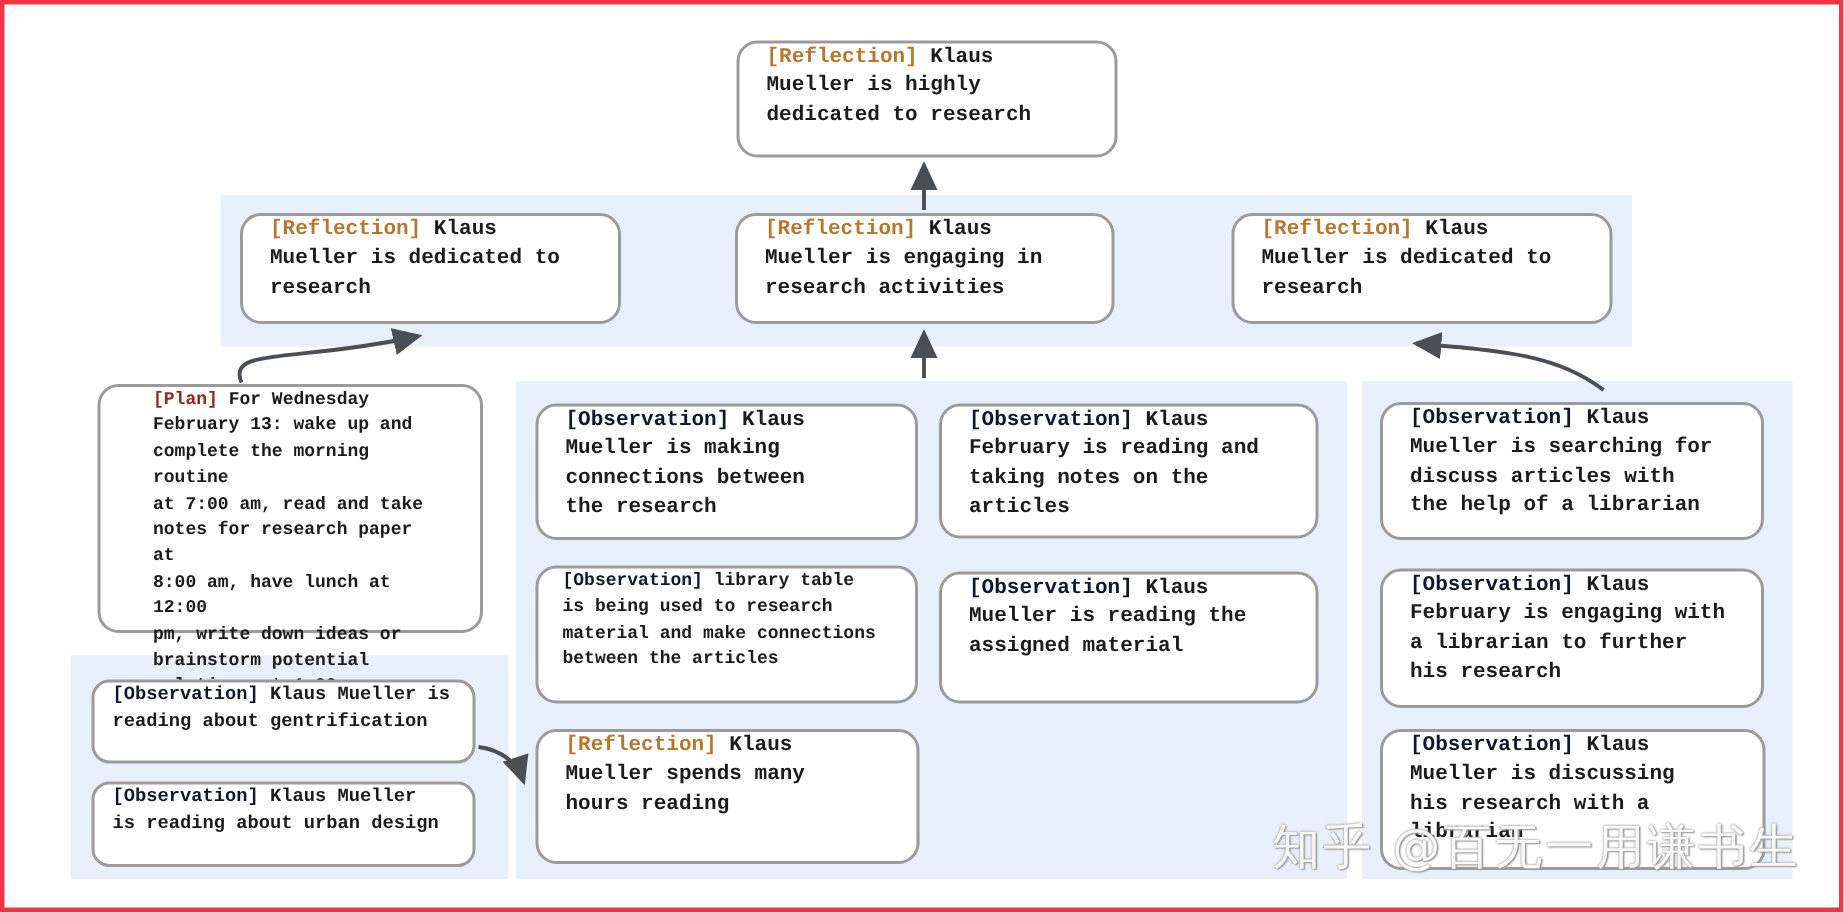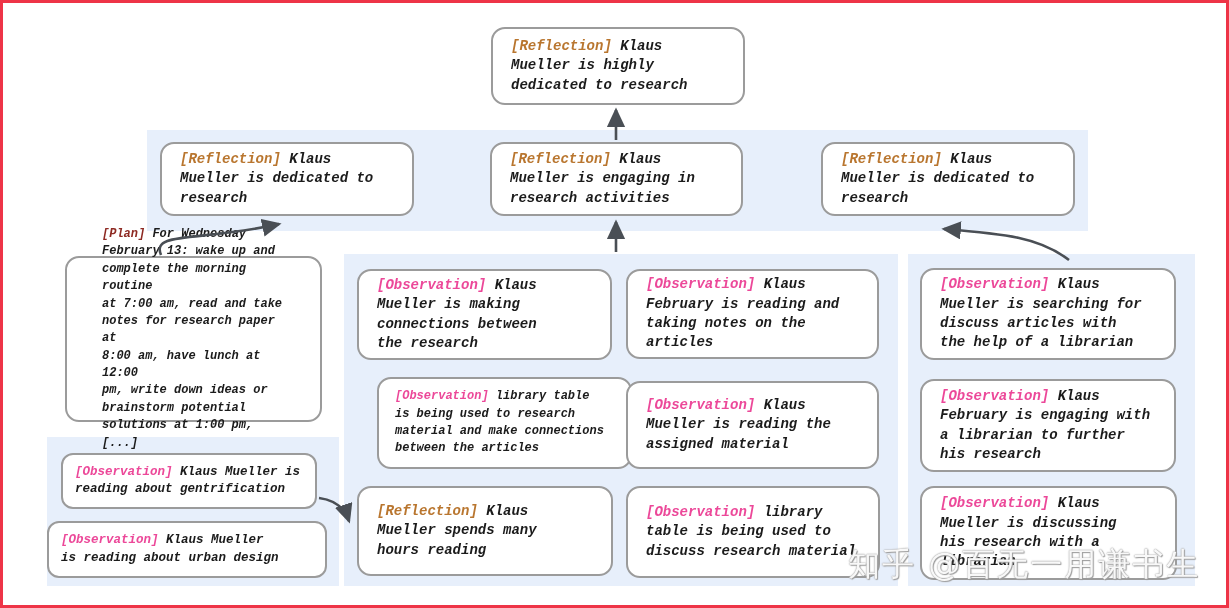--- a/index.html
+++ b/index.html
@@ -4,37 +4,36 @@
 <style>
   html,body { margin:0; padding:0; background:#fff; }
   #frame {
     position:relative; width:1229px; height:608px; box-sizing:border-box;
     border:3px solid #ee3447; background:#ffffff; overflow:hidden;
     font-family:"Liberation Mono","DejaVu Sans Mono",monospace;
   }
   .band { position:absolute; background:#e7effb; z-index:0; }
   .node {
     position:absolute; background:#ffffff; border:2.5px solid #9b9b9b;
-    border-radius:14px; box-sizing:border-box; display:flex; align-items:center;
+    border-radius:14px; box-sizing:border-box; display:flex; align-items:flex-start;
     z-index:1;
-    font-style:italic;
   }
   .node p {
     margin:0; white-space:pre-wrap; font-weight:700; color:#1b1b1b;
     font-family:"Liberation Mono","DejaVu Sans Mono",monospace;
   }
   .sz-lg { padding:0 18px; }
   .sz-lg p { font-size:14px; line-height:1.38; }
   .sz-md { padding:0 12px; border-radius:12px; }
   .sz-md p { font-size:12.5px; line-height:1.4; }
   .sz-sm { padding:0 16px; }
   .sz-sm p { font-size:12px; line-height:1.45; }
   .pad-plan { padding:0 35px; }
   .tag-reflection { color:#b9762f; }
-  .tag-observation { color:#ec4899; }
+  .tag-observation { color:#0f172a; }
   .tag-plan { color:#8e2a23; }
   #arrows { position:absolute; left:0; top:0; z-index:2; pointer-events:none; }
   #watermark {
     position:absolute; left:845px; top:540px; z-index:3; pointer-events:none;
     font-family:"DejaVu Sans","Liberation Sans",sans-serif;
     font-size:32px; letter-spacing:2px; color:rgba(255,255,255,0.93);
     text-shadow:0 0 1px #9a9a9a, 0 0 2px #ababab, 1px 1px 1px #9a9a9a;
   }
 </style>
 </head>
@@ -78,57 +77,52 @@
 8:00 am, have lunch at 12:00
 pm, write down ideas or
 brainstorm potential
 solutions at 1:00 pm, [...]</span></p>
   </div>
 
   <div class="node sz-md" style="left:58px;top:450px;width:256px;height:56px;">
     <p><span class="tag-observation">[Observation]</span> <span>Klaus Mueller is
 reading about gentrification</span></p>
   </div>
-  <div class="node sz-md" style="left:44px;top:518px;width:280px;height:57px;">
+  <div class="node sz-md" style="left:58px;top:518px;width:256px;height:57px;">
     <p><span class="tag-observation">[Observation]</span> <span>Klaus Mueller
 is reading about urban design</span></p>
   </div>
 
   <div class="node sz-lg" style="left:354px;top:266px;width:255px;height:91px;">
     <p><span class="tag-observation">[Observation]</span> <span>Klaus
 Mueller is making
 connections between
 the research</span></p>
   </div>
   <div class="node sz-lg" style="left:623px;top:266px;width:253px;height:90px;">
     <p><span class="tag-observation">[Observation]</span> <span>Klaus
 February is reading and
 taking notes on the
 articles</span></p>
   </div>
-  <div class="node sz-sm" style="left:354px;top:374px;width:255px;height:92px;margin-left:20px;">
+  <div class="node sz-sm" style="left:354px;top:374px;width:255px;height:92px;">
     <p><span class="tag-observation">[Observation]</span> <span>library table
 is being used to research
 material and make connections
 between the articles</span></p>
   </div>
   <div class="node sz-lg" style="left:623px;top:378px;width:253px;height:88px;">
     <p><span class="tag-observation">[Observation]</span> <span>Klaus
 Mueller is reading the
 assigned material</span></p>
   </div>
   <div class="node sz-lg" style="left:354px;top:483px;width:256px;height:90px;">
     <p><span class="tag-reflection">[Reflection]</span> <span>Klaus
 Mueller spends many
 hours reading</span></p>
-  </div>
-  <div class="node sz-lg" style="left:623px;top:483px;width:254px;height:92px;">
-    <p><span class="tag-observation">[Observation]</span> <span>library
-table is being used to
-discuss research material</span></p>
   </div>
 
   <div class="node sz-lg" style="left:917px;top:265px;width:256px;height:92px;">
     <p><span class="tag-observation">[Observation]</span> <span>Klaus
 Mueller is searching for
 discuss articles with
 the help of a librarian</span></p>
   </div>
   <div class="node sz-lg" style="left:917px;top:376px;width:256px;height:93px;">
     <p><span class="tag-observation">[Observation]</span> <span>Klaus

